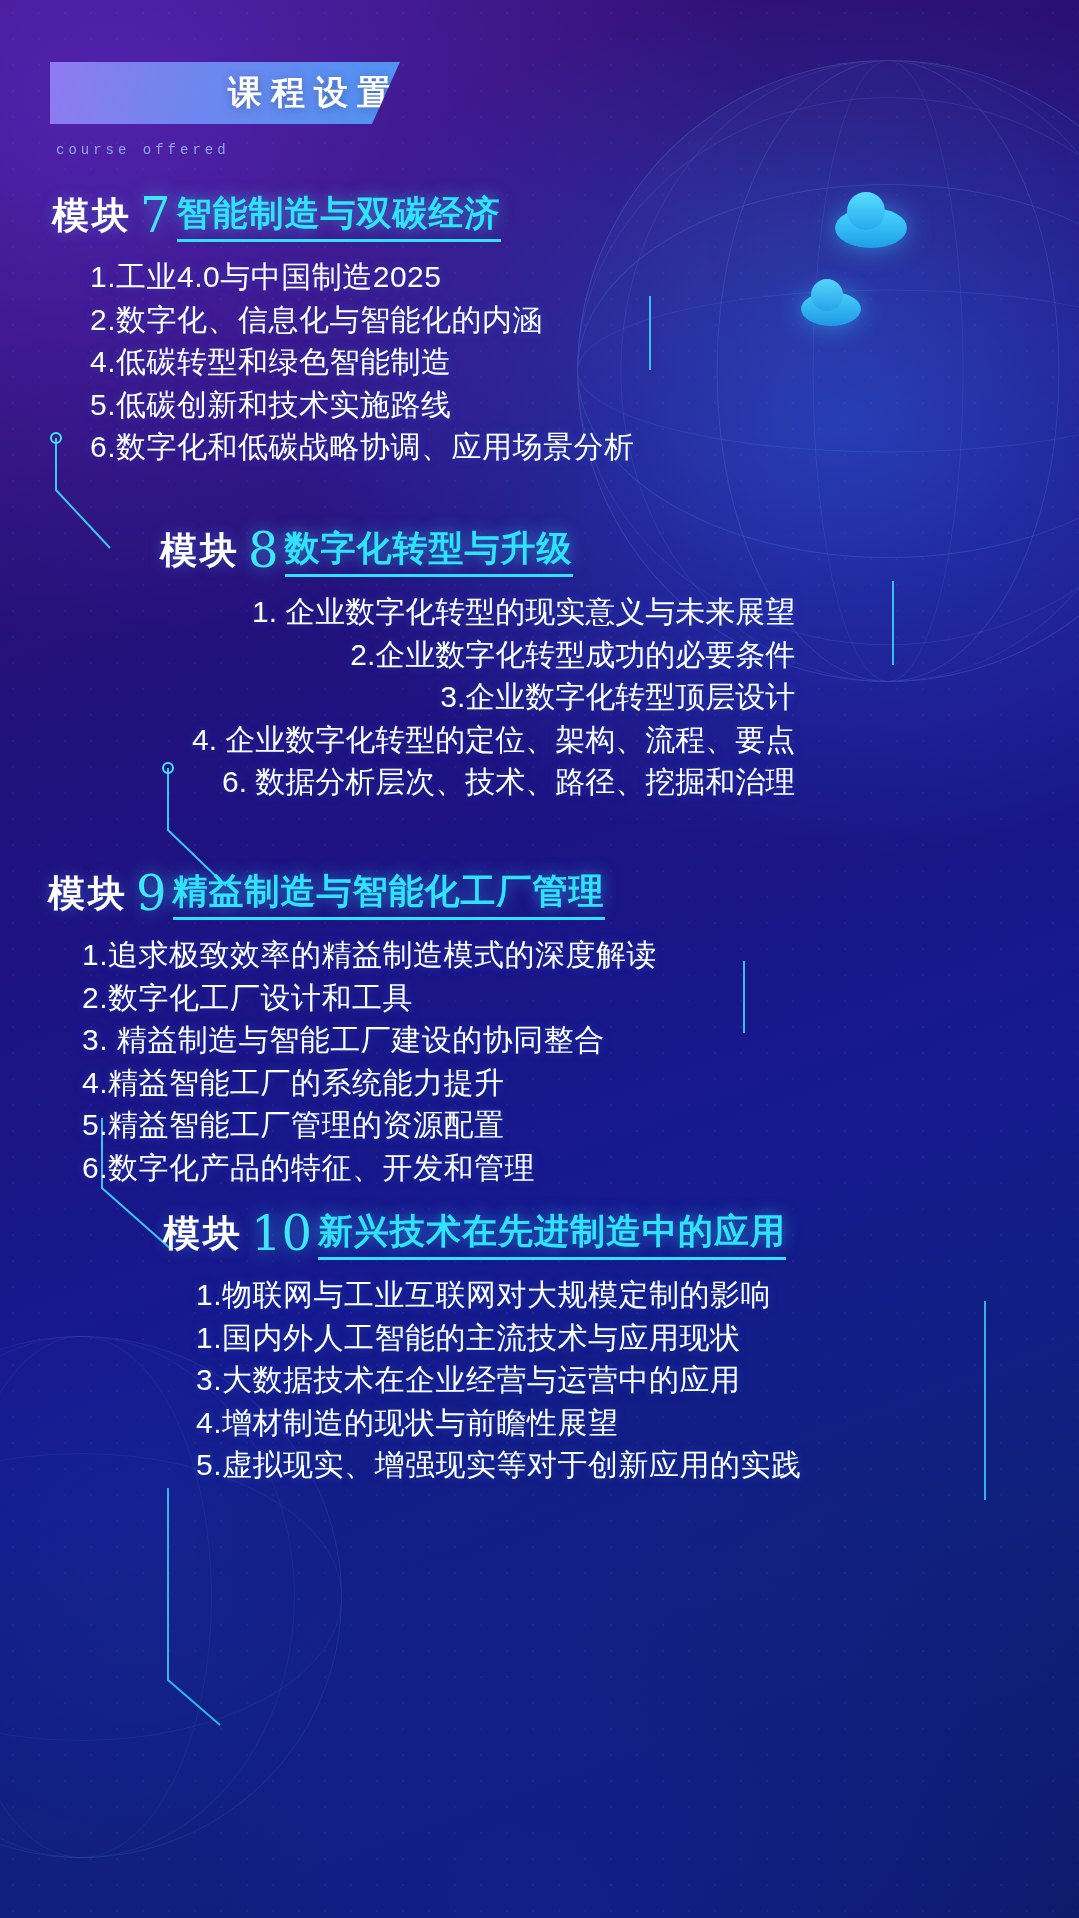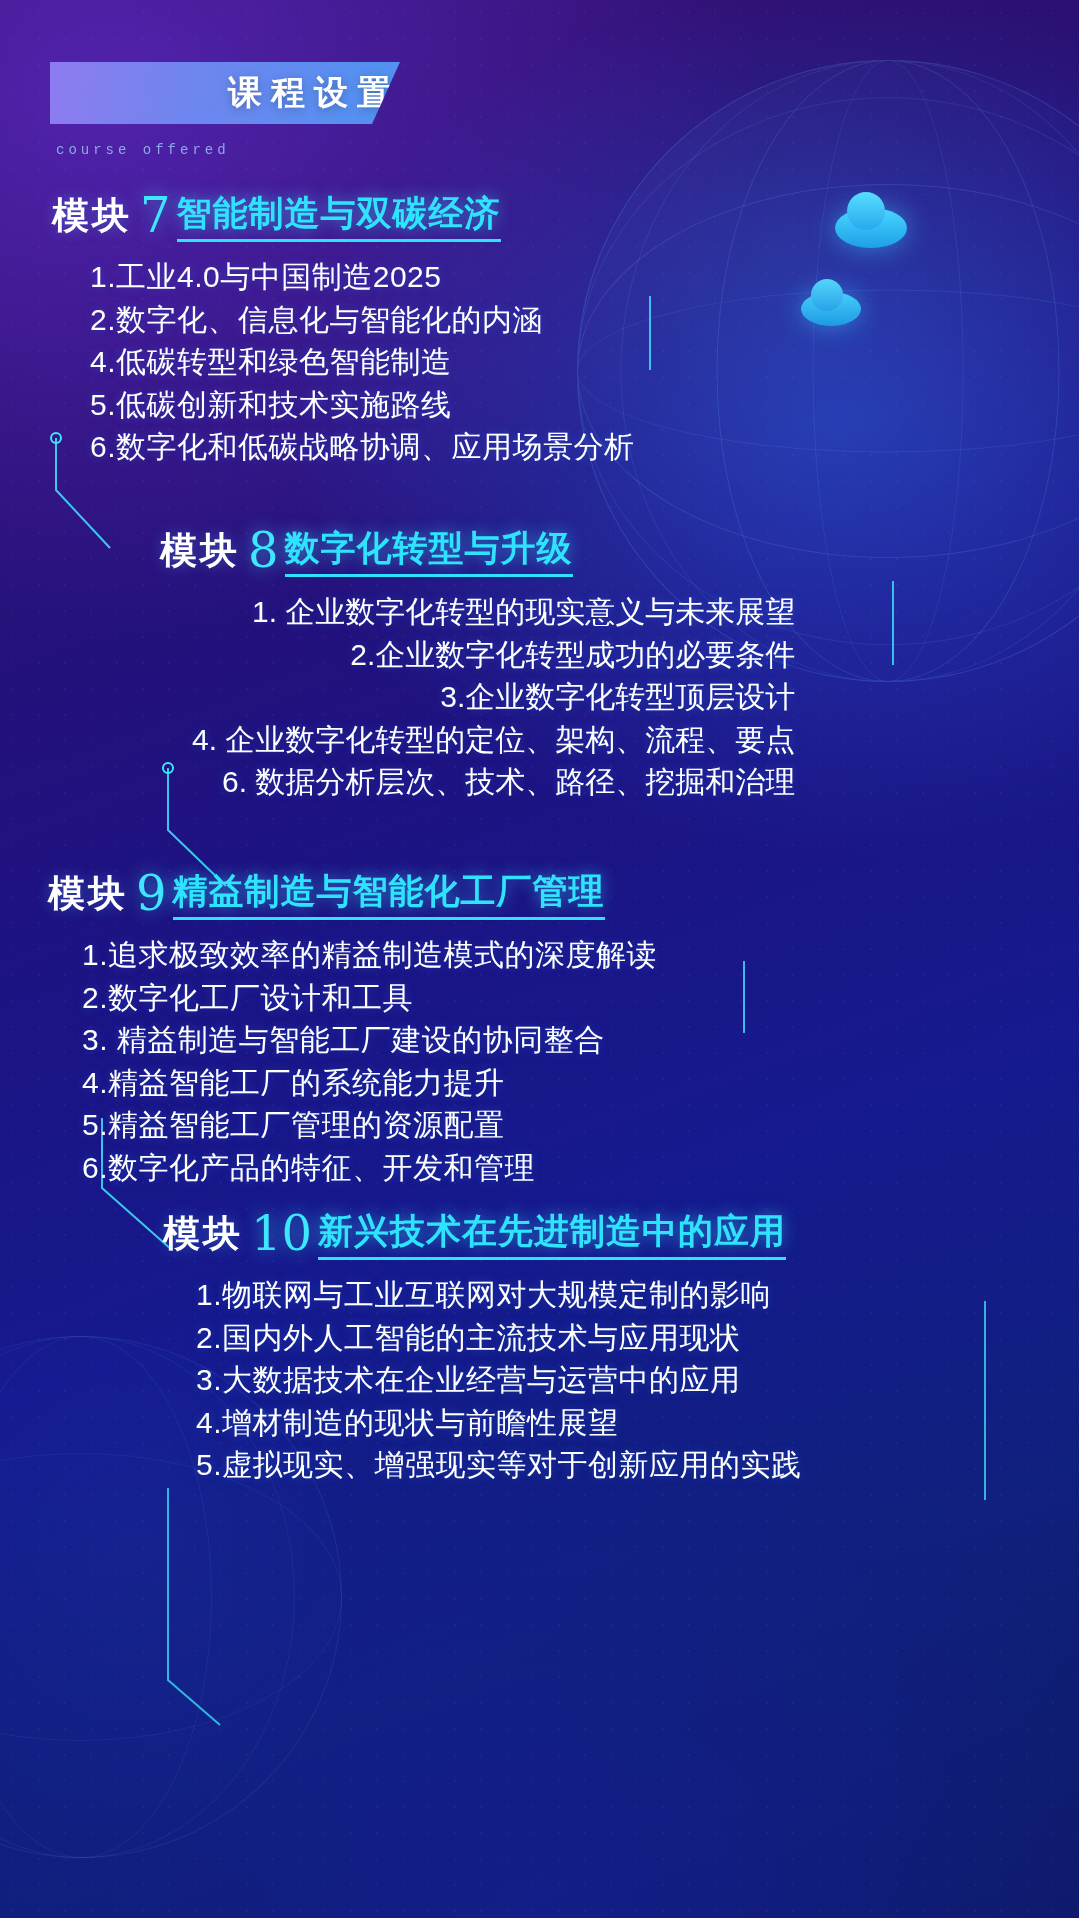--- a/index.html
+++ b/index.html
@@ -335,20 +335,20 @@
   </div>
 
   <div class="module m10">
     <div class="mod-head">
       <span class="mod-word">模块</span>
       <span class="mod-num">10</span>
       <span class="mod-title">新兴技术在先进制造中的应用</span>
     </div>
     <ul class="mod-list">
       <li class="sp2">1.物联网与工业互联网对大规模定制的影响</li>
-      <li class="sp2">2.国内外人工智能的主流技术与应用现状</li>
+      <li class="sp2">1.国内外人工智能的主流技术与应用现状</li>
       <li class="sp2">3.大数据技术在企业经营与运营中的应用</li>
       <li>4.增材制造的现状与前瞻性展望</li>
       <li>5.虚拟现实、增强现实等对于创新应用的实践</li>
     </ul>
   </div>
 
 </div>
 
 </body></html>

